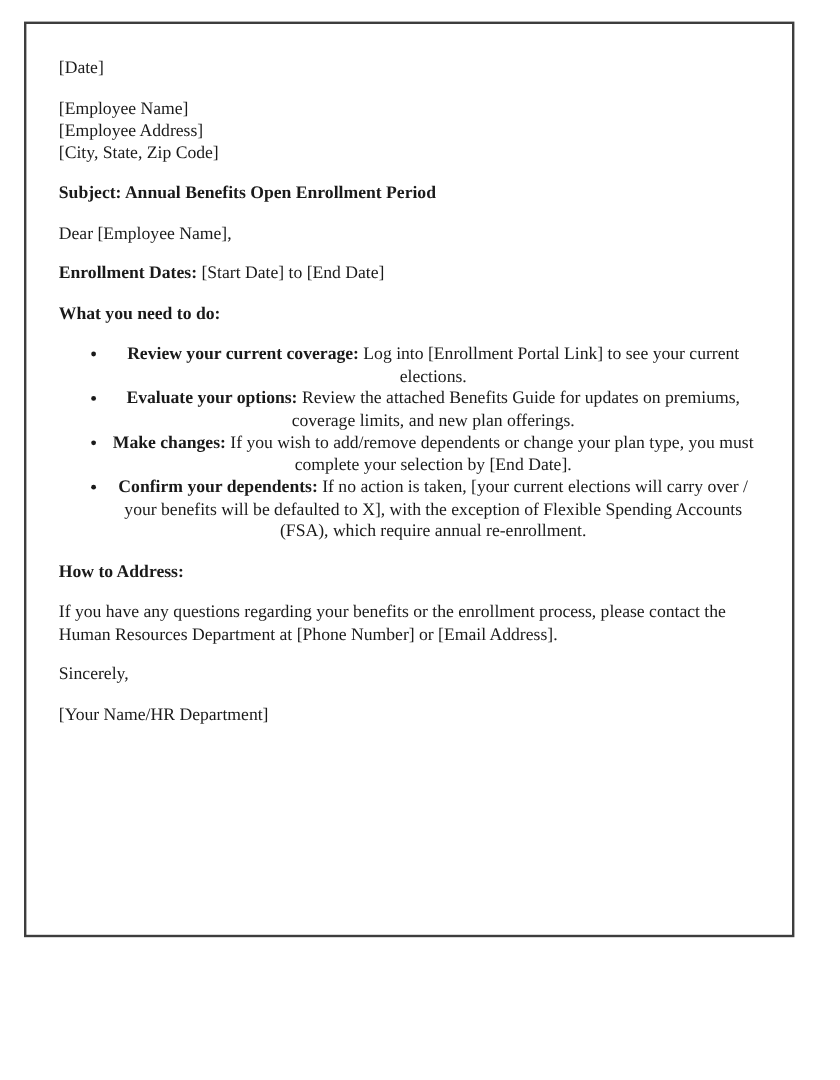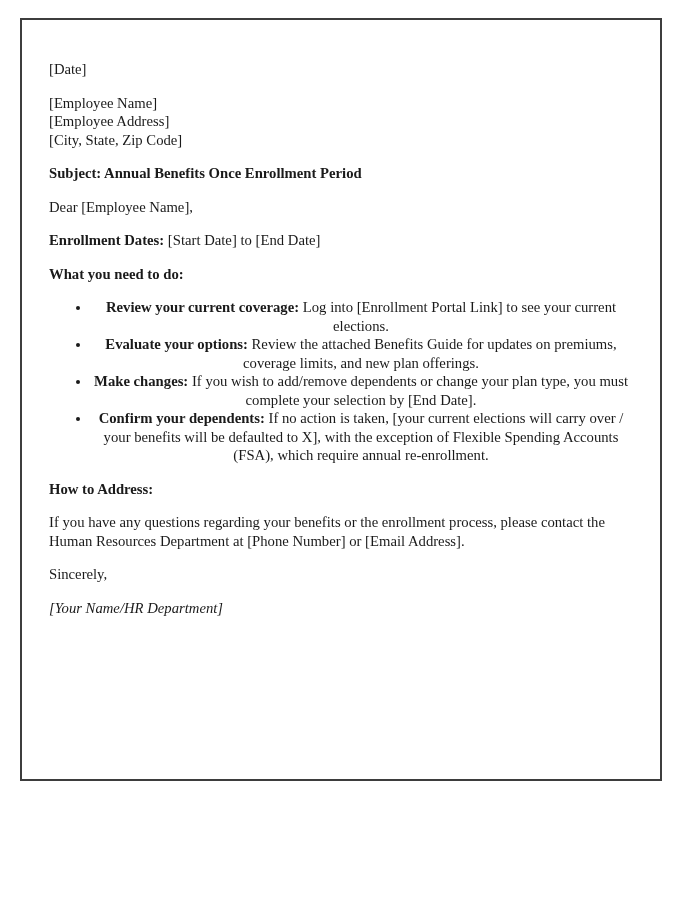--- a/index.html
+++ b/index.html
@@ -19,22 +19,22 @@
     width: 642px;
     height: 763px;
     box-sizing: border-box;
     border: 2px solid #3d3d3d;
     background: #ffffff;
     padding: 28px 29px 30px 27px;
     font-size: 14.7px;
     line-height: 18.5px;
     overflow: hidden;
   }
-  .para { margin: 12px 0 15px 0; }
-  .para:last-child { margin-bottom: 0; font-style: italic; }
+  .para { margin: 0 0 15px 0; }
+  .para:last-child { margin-bottom: 0; }
   .bold { font-weight: bold; }
   ul.bullets {
     margin: 0 0 15px 0;
     padding: 0 0 0 42px;
     list-style-type: disc;
   }
   ul.bullets li { margin: 0; padding: 0; text-align: center; }
 </style>
 </head>
 <body>
@@ -42,21 +42,21 @@
 <div class="doc">
 
   <p class="para">[Date]</p>
 
   <div class="para">
     <div>[Employee Name]</div>
     <div>[Employee Address]</div>
     <div>[City, State, Zip Code]</div>
   </div>
 
-  <p class="para bold">Subject: Annual Benefits Once Enrollment Period</p>
+  <p class="para bold">Subject: Annual Benefits Open Enrollment Period</p>
 
   <p class="para">Dear [Employee Name],</p>
 
 
   <p class="para"><span class="bold">Enrollment Dates:</span><span> [Start Date] to [End Date]</span></p>
 
   <p class="para bold">What you need to do:</p>
 
   <ul class="bullets">
     <li><span class="bold">Review your current coverage:</span><span> Log into [Enrollment Portal Link] to see your current elections.</span></li>

